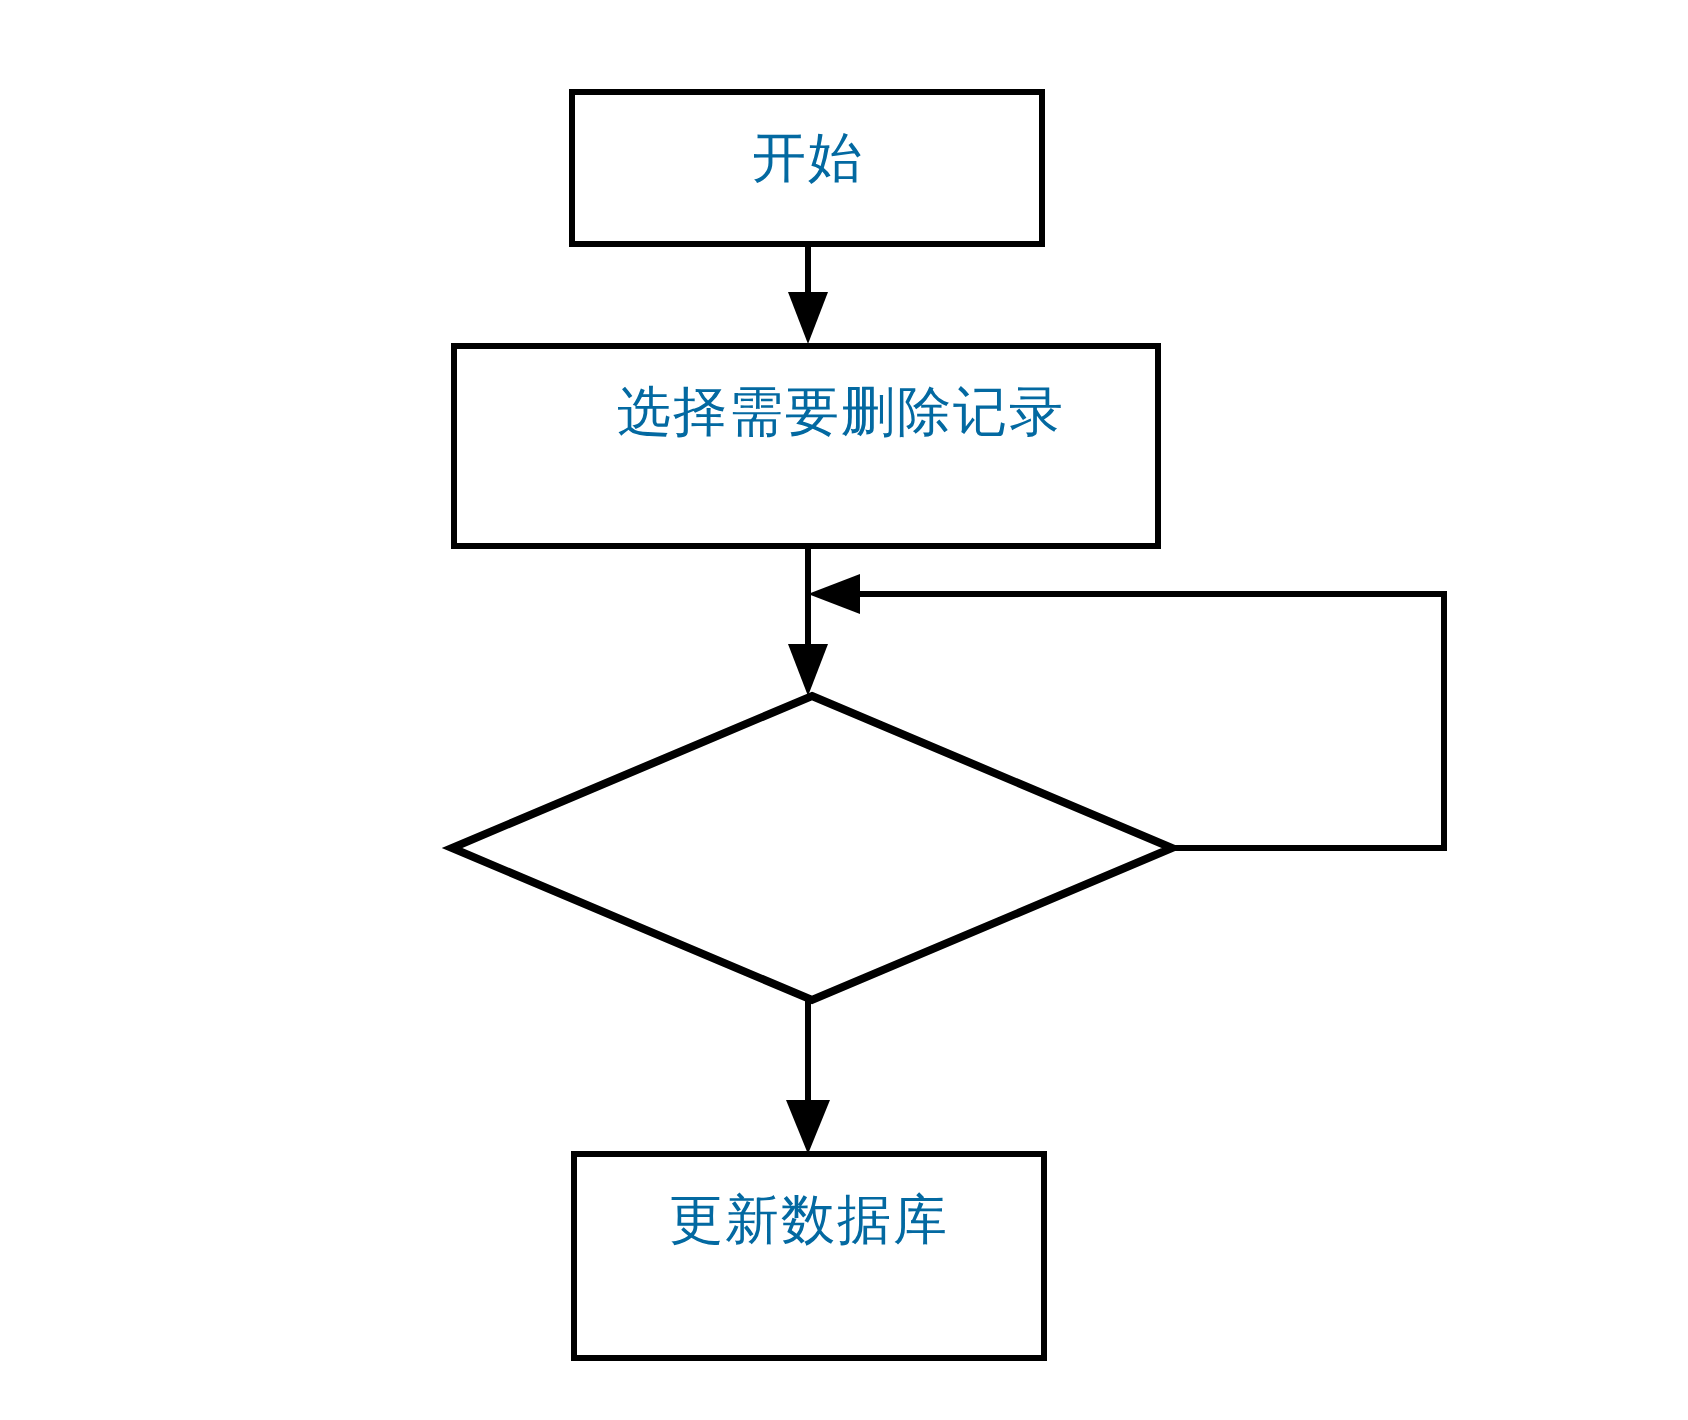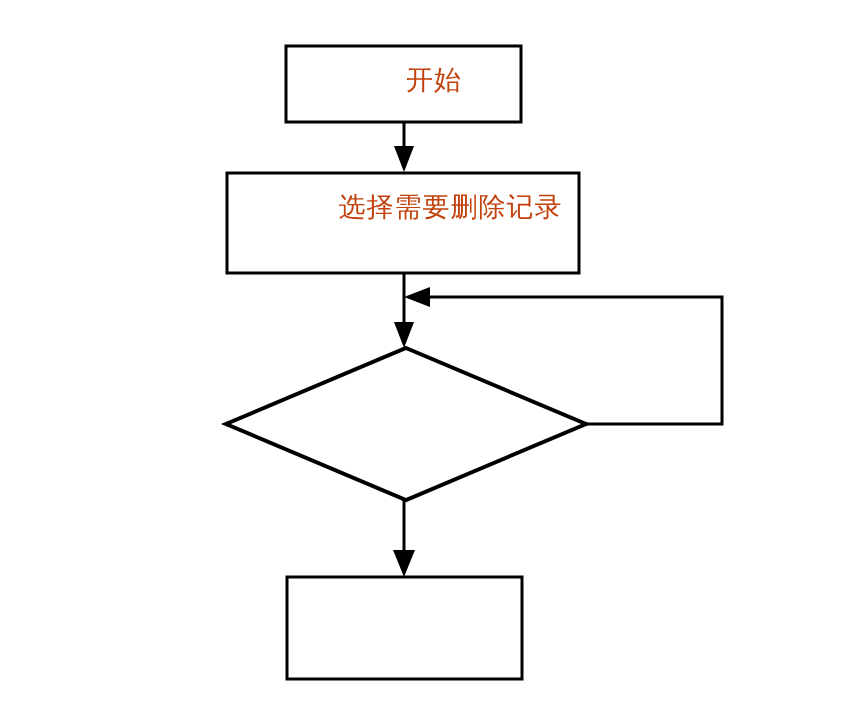--- a/index.html
+++ b/index.html
@@ -22,27 +22,26 @@
   #flowchart-svg {
     position: absolute;
     top: 0;
     left: 0;
     width: 844px;
     height: 710px;
   }
   .node-label {
     position: absolute;
     text-align: center;
-    color: #c2410c;
+    color: #0369a1;
     font-family: "DejaVu Serif", "Liberation Serif", serif;
     font-weight: 400;
     white-space: nowrap;
     letter-spacing: 1px;
     pointer-events: none;
-    margin-left: 30px;
   }
   .label-start {
     left: 286px;
     top: 63px;
     width: 236px;
     font-size: 27px;
     line-height: 34px;
   }
   .label-select {
     left: 227px;
@@ -100,14 +99,15 @@
       <path d="M 586 424 L 722 424 L 722 297 L 422 297" fill="none" stroke="#000000" stroke-width="3"></path>
       <polygon points="404,297 430,287 430,307" fill="#000000"></polygon>
     </g>
   </svg>
 
   <div class="node-label label-start">开始</div>
 
   <div class="node-label label-select">选择需要删除记录</div>
 
 
+  <div class="node-label label-update">更新数据库</div>
 
 </div>
 
 </body></html>

